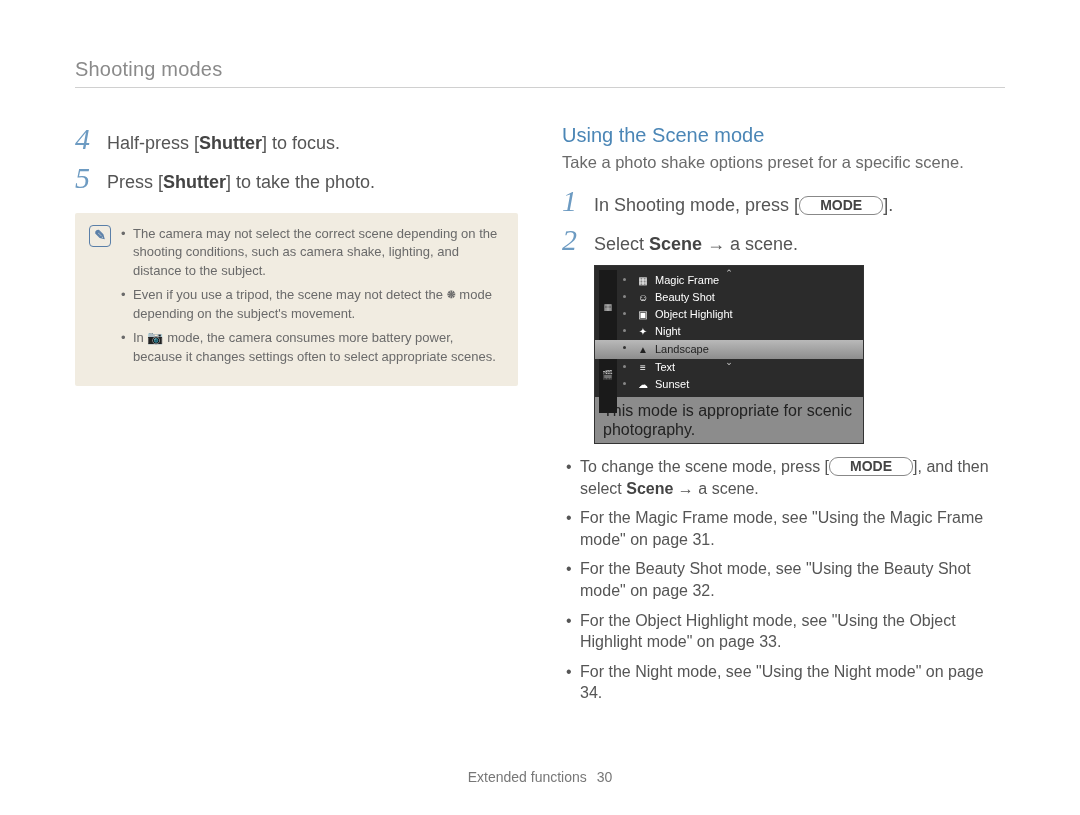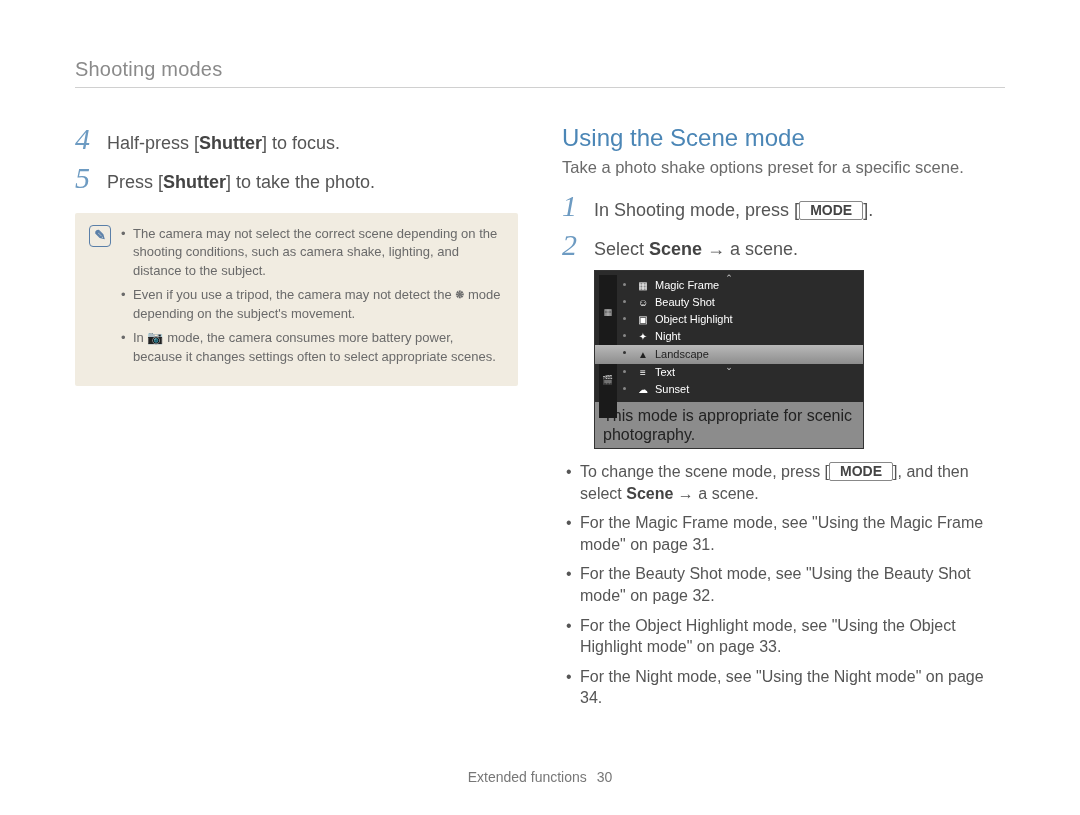--- a/index.html
+++ b/index.html
@@ -72,35 +72,35 @@
     display: flex; align-items:center; justify-content:center;
     font-size: 14px;
     flex-shrink: 0;
   }
   .note-box ul { list-style: none; }
   .note-box li { position: relative; padding-left: 12px; margin-bottom: 5px; }
   .note-box li::before { content: "•"; position: absolute; left: 0; top: 0; }
 
   
   .section-title {
-    font-size: 24px;
+    font-size: 20px;
     color: #4b86b6;
     font-weight: 400;
     margin-bottom: 6px;
   }
   .intro {
     font-size: 16.5px;
     color: #6a6a6a;
     margin-bottom: 14px;
   }
   .mode-pill {
     display: inline-block;
     border: 1px solid #888;
-    border-radius: 2px;
-    padding: 0 10px;
+    border-radius: 9px;
+    padding: 0 20px;
     font-weight: 700;
     font-size: 14px;
     color: #444;
     line-height: 1.2;
     vertical-align: 1px;
   }
 
   
   .scene-shot {
     width: 270px;
@@ -183,21 +183,21 @@
         <span class="txt">Half-press [<b>Shutter</b>] to focus.</span>
       </div>
       <div class="step">
         <span class="num">5</span>
         <span class="txt">Press [<b>Shutter</b>] to take the photo.</span>
       </div>
       <div class="note-box">
         <div class="note-mark">✎</div>
         <ul>
           <li>The camera may not select the correct scene depending on the shooting conditions, such as camera shake, lighting, and distance to the subject.</li>
-          <li>Even if you use a tripod, the camera may not detect the 🞾 mode depending on the subject's movement.</li>
+          <li>Even if you use a tripod, the scene may not detect the 🞾 mode depending on the subject's movement.</li>
           <li>In 📷 mode, the camera consumes more battery power, because it changes settings often to select appropriate scenes.</li>
         </ul>
       </div>
     </div>
 
   <div class="col">
     <div class="section-title">Using the Scene mode</div>
     <div class="intro">Take a photo shake options preset for a specific scene.</div>
     <div id="right-steps">
         <div class="step">

